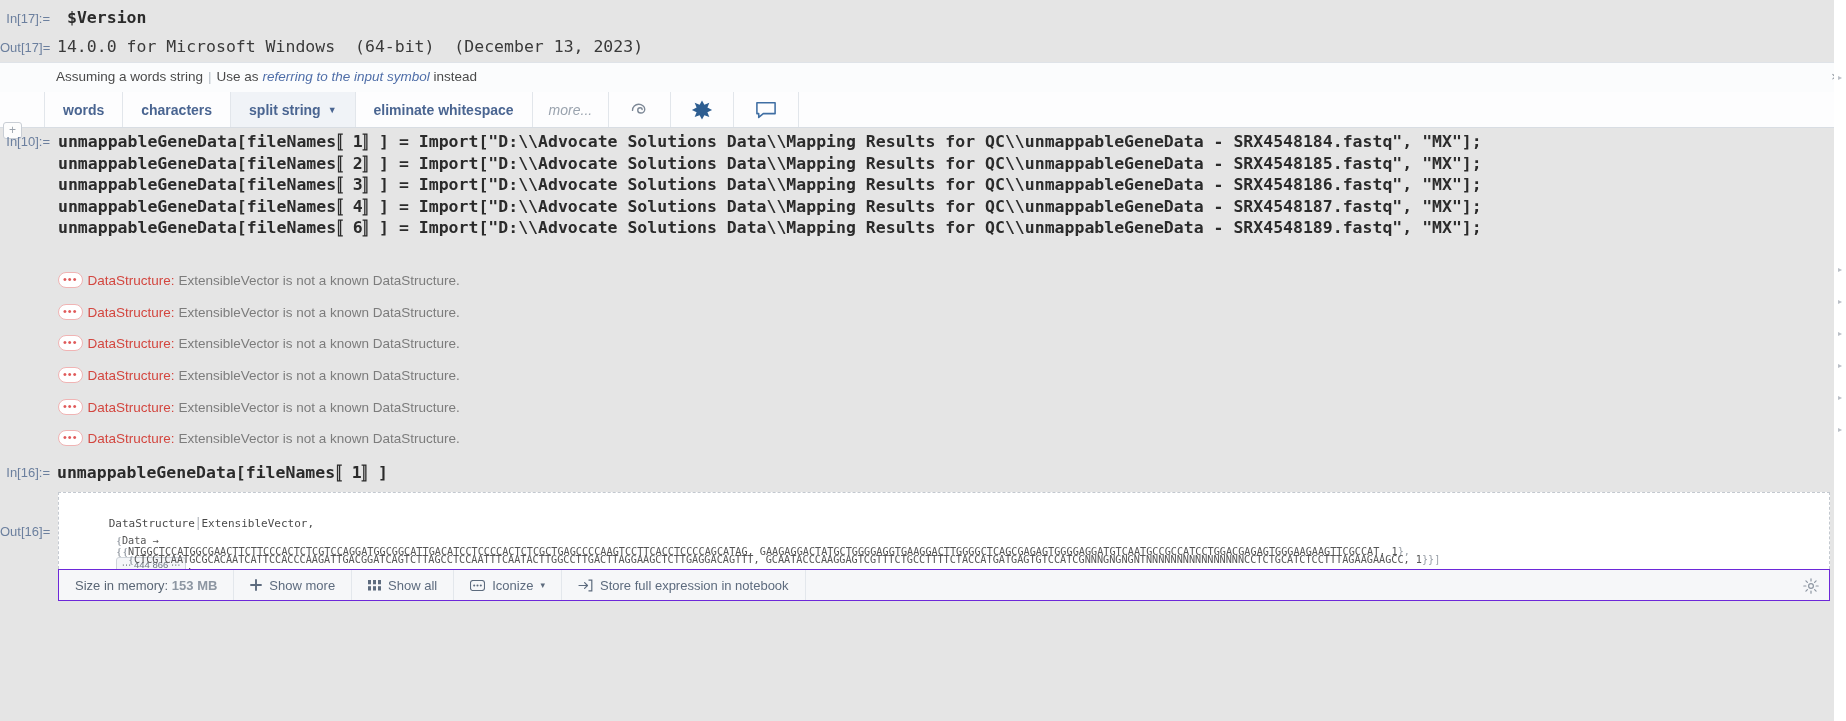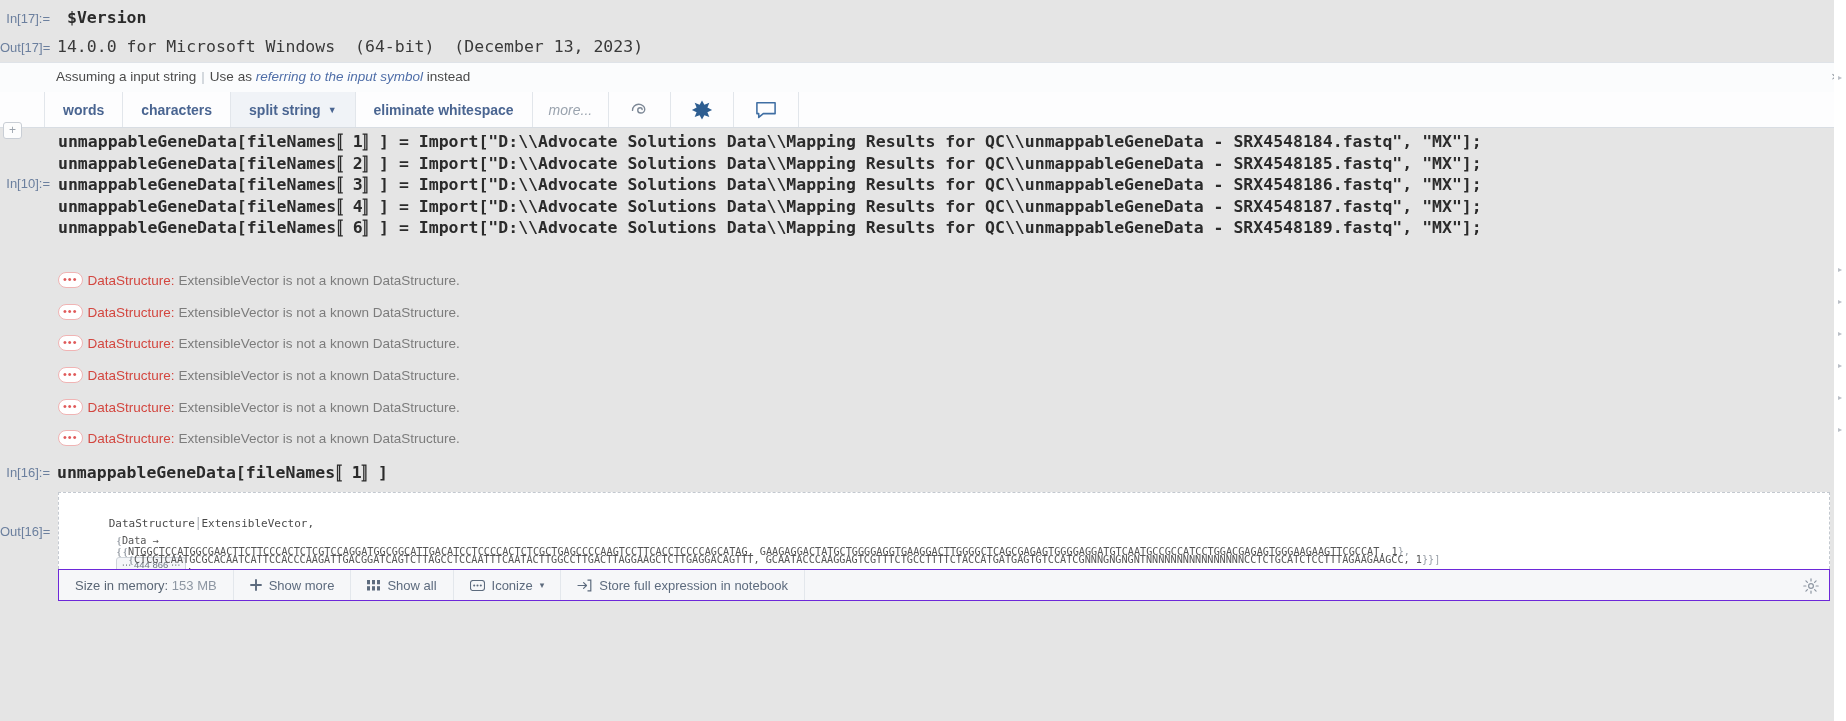--- a/index.html
+++ b/index.html
@@ -242,21 +242,21 @@
 <div id="page">
 
   <div class="cell-label" style="left:0px; top:11px; width:50px;">In[17]:=</div>
   <div class="code" style="position:absolute; left:67px; top:8px;">$Version</div>
 
   <div class="cell-label out" style="left:0px; top:40px; width:50px;">Out[17]=</div>
   <div class="outtext" style="position:absolute; left:57px; top:37px;">14.0.0 for Microsoft Windows  (64-bit)  (December 13, 2023)</div>
 
   <div class="sugg-wrap">
     <div class="sugg-text">
-      <span>Assuming a input string</span><span class="sep">|</span><span>Use</span>&nbsp;<span>as</span>&nbsp;<span class="ital">referring to the input symbol</span>&nbsp;<span>instead</span>
+      <span>Assuming a words string</span><span class="sep">|</span><span>Use</span>&nbsp;<span>as</span>&nbsp;<span class="ital">referring to the input symbol</span>&nbsp;<span>instead</span>
     </div>
     <div class="sugg-close">×</div>
   </div>
 
   <div class="sbar">
     <div class="sbtn first">
       <span>words</span>
     </div>
     <div class="sbtn">
       <span>characters</span>
@@ -284,21 +284,21 @@
     </div>
     <div class="sbtn icon">
       <svg width="24" height="20" viewBox="0 0 26 22" fill="none" stroke="#3f6ea3" stroke-width="1.7">
         <path d="M3 3h20v12H10l-5 4.2V15H3z" stroke-linejoin="round"></path>
       </svg>
     </div>
     <div class="sbar-spacer"></div>
   </div>
 
   <div class="plusmark">+</div>
-  <div class="cell-label" style="left:0px; top:134px; width:50px;margin-top:42px;">In[10]:=</div>
+  <div class="cell-label" style="left:0px; top:134px; width:50px;">In[10]:=</div>
 
   <div class="codeblock" style="top:131px;">
     <div class="code codeline">unmappableGeneData[fileNames〚1〛] = Import["D:\\Advocate Solutions Data\\Mapping Results for QC\\unmappableGeneData - SRX4548184.fastq", "MX"];</div>
     <div class="code codeline">unmappableGeneData[fileNames〚2〛] = Import["D:\\Advocate Solutions Data\\Mapping Results for QC\\unmappableGeneData - SRX4548185.fastq", "MX"];</div>
     <div class="code codeline">unmappableGeneData[fileNames〚3〛] = Import["D:\\Advocate Solutions Data\\Mapping Results for QC\\unmappableGeneData - SRX4548186.fastq", "MX"];</div>
     <div class="code codeline">unmappableGeneData[fileNames〚4〛] = Import["D:\\Advocate Solutions Data\\Mapping Results for QC\\unmappableGeneData - SRX4548187.fastq", "MX"];</div>
     <div class="code codeline">unmappableGeneData[fileNames〚6〛] = Import["D:\\Advocate Solutions Data\\Mapping Results for QC\\unmappableGeneData - SRX4548189.fastq", "MX"];</div>
   </div>
 
   <div class="msg" style="top:272px;">
@@ -342,21 +342,21 @@
       <span class="badge">⋯ 444 866 ⋯</span><span>,</span>
     </div>
 
     <div class="outbox-line" style="left:32px; top:50px; font-size:10.2px; color:#555;">
       <span style="color:#9aa0a8;">❴</span><span>CTCGTCAATGCGCACAATCATTCCACCCAAGATTGACGGATCAGTCTTAGCCTCCAATTTCAATACTTGGCCTTGACTTAGGAAGCTCTTGAGGACAGTTT, GCAATACCCAAGGAGTCGTTTCTGCCTTTTCTACCATGATGAGTGTCCATCGNNNGNGNGNTNNNNNNNNNNNNNNNNCCTCTGCATCTCCTTTAGAAGAAGCC, 1</span><span style="color:#9aa0a8;">}}]</span>
     </div>
   </div>
 
   <div class="btmbar">
     <div class="btm-item stat">
-      <span>Size in memory:</span>&nbsp;<span style="color:#8d96a2;">153 MB</span>
+      <span>Size in memory:</span>&nbsp;<span style="color:#8d96a2;font-weight:bold;">153 MB</span>
     </div>
 
     <div class="btm-item">
       <span class="gi">
         <svg width="12" height="12" viewBox="0 0 12 12">
             <path d="M6 1v10M1 6h10" stroke="#5d6b7e" stroke-width="1.9" stroke-linecap="round"></path>
           </svg>
       </span>
       <span>Show more</span>
     </div>

